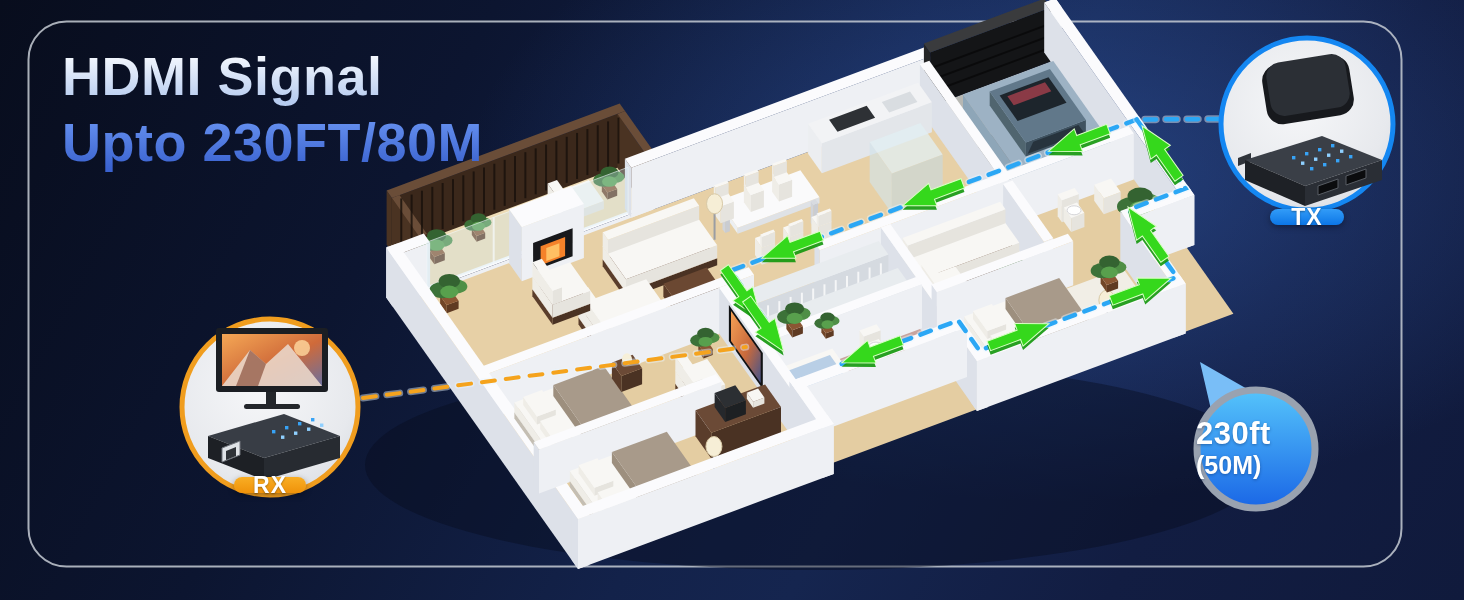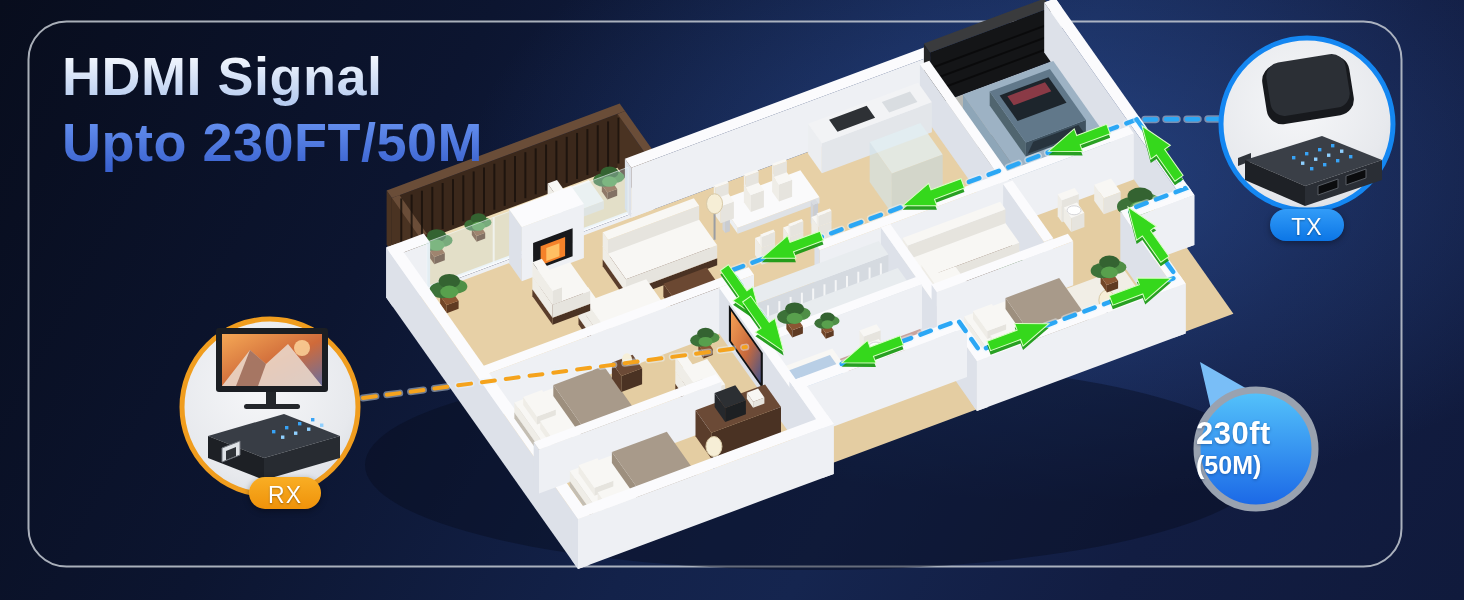--- a/index.html
+++ b/index.html
@@ -8,26 +8,26 @@
     font-family:"Liberation Sans",sans-serif;
     background:
       radial-gradient(950px 520px at 72% 30%, rgba(54,96,178,.50), rgba(0,0,0,0) 62%),
       linear-gradient(118deg,#080d1d 0%,#0c1530 28%,#13224a 52%,#15254f 62%,#121d42 80%,#101a3c 100%);
   }
   .stage svg{position:absolute;left:0;top:0;}
   .title{position:absolute;left:62px;top:46px;line-height:60px;font-weight:700;font-size:54px;letter-spacing:.5px;}
   .title .t1{background:linear-gradient(180deg,#fafcff 8%,#b7ccf0 92%);-webkit-background-clip:text;background-clip:text;color:transparent;}
   .title .t2{background:linear-gradient(180deg,#6994f2 6%,#3a62cf 94%);-webkit-background-clip:text;background-clip:text;color:transparent;margin-top:6px;}
   .pill{
-    position:absolute;height:32px;border-radius:16px;color:#fff;font-weight:400;font-size:23px;
-    display:flex;align-items:flex-end;justify-content:center;letter-spacing:1px;
+    position:absolute;height:16px;border-radius:16px;color:#fff;font-weight:700;font-size:23px;
+    display:flex;align-items:center;justify-content:center;letter-spacing:1px;
     text-shadow:0 1px 2px rgba(0,0,0,.35);box-shadow:0 2px 6px rgba(0,0,0,.35);
   }
   .pill.tx{left:1270px;top:209px;width:74px;background:linear-gradient(180deg,#329cf8,#0c76e6);}
-  .pill.rx{left:249px;top:477px;width:72px;background:linear-gradient(180deg,#f9ae24,#ef920a);}
+  .pill.rx{left:234px;top:477px;width:72px;background:linear-gradient(180deg,#f9ae24,#ef920a);}
   .badge-text{
     position:absolute;left:1196px;top:417px;width:120px;text-align:left;color:#ffffff;font-weight:700;
     text-shadow:0 1px 3px rgba(10,40,90,.45);
   }
   .badge-text .bl1{font-size:31px;line-height:34px;letter-spacing:.5px;}
   .badge-text .bl2{font-size:25px;line-height:28px;}
 </style>
 </head>
 <body>
 
@@ -576,21 +576,21 @@
         <rect x="294" y="431.5" width="3.4" height="3.4" fill="#8fd0ff"></rect>
         <rect x="298" y="422" width="3.4" height="3.4" fill="#37a3f6"></rect>
         <rect x="307" y="427.5" width="3.4" height="3.4" fill="#8fd0ff"></rect>
         <rect x="311" y="418" width="3.4" height="3.4" fill="#37a3f6"></rect>
         <rect x="320" y="423.5" width="3.4" height="3.4" fill="#8fd0ff"></rect>
       </g>
     </svg>
 
   <div class="title">
     <div class="t1">HDMI Signal</div>
-    <div class="t2">Upto 230FT/50M</div>
+    <div class="t2">Upto 230FT/80M</div>
   </div>
 
   <div class="pill tx">
     <span>TX</span>
   </div>
   <div class="pill rx">
     <span>RX</span>
   </div>
 
   <div class="badge-text">

